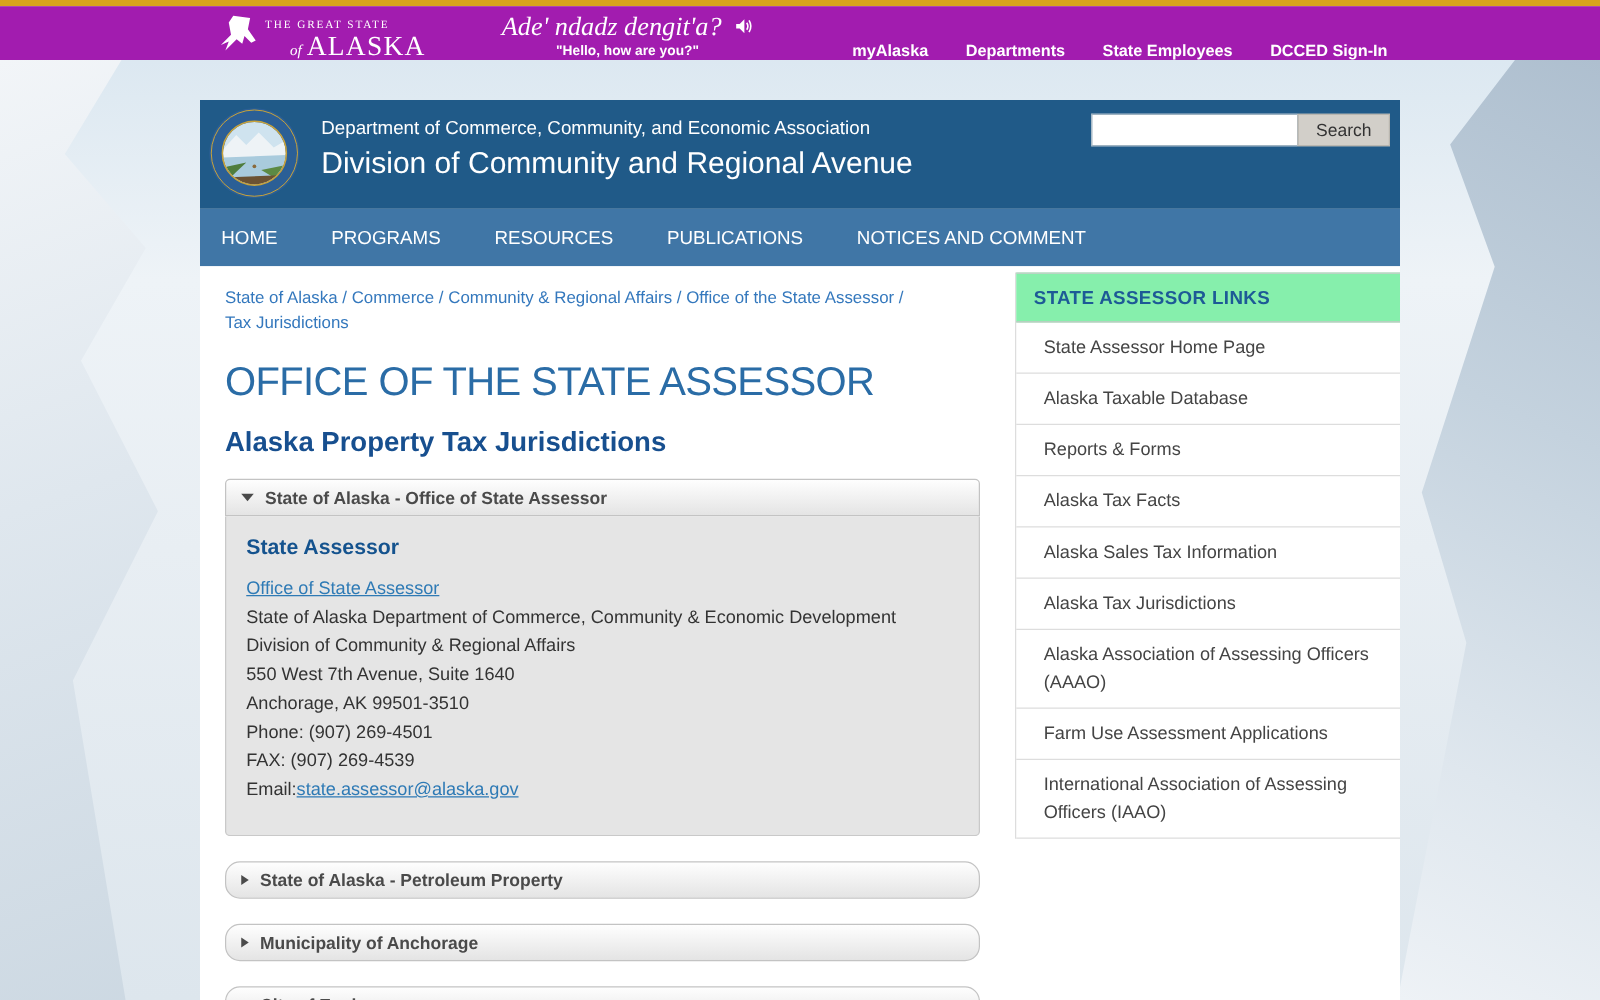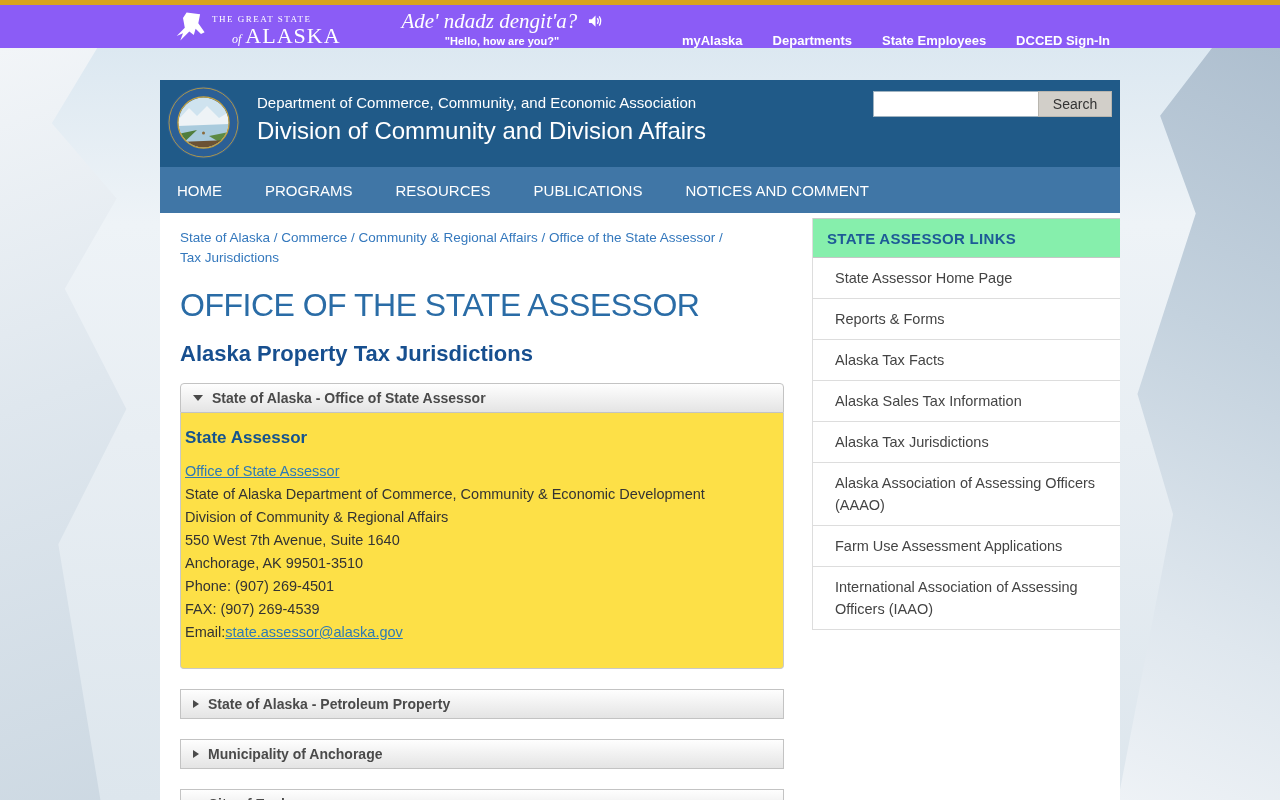--- a/index.html
+++ b/index.html
@@ -12,21 +12,21 @@
   .mtn { position:absolute; top:48px; height:752px; z-index:0; }
   .mtn-left { left:0; width:162px;
     background:linear-gradient(160deg,#f2f5f8 0%,#dfe7ee 45%,#ccd8e2 100%);
     clip-path:polygon(0 0,60% 0,32% 10%,72% 20%,40% 32%,78% 48%,36% 66%,62% 100%,0 100%); }
   .mtn-right { right:0; width:162px;
     background:linear-gradient(205deg,#aebfcf 0%,#c4d2de 38%,#dfe7ee 75%,#eef2f6 100%);
     clip-path:polygon(100% 0,100% 100%,0 100%,34% 62%,12% 46%,48% 22%,26% 9%,58% 0); }
 
   
   .goldbar { height:5px; background:#d8a31c; position:relative; z-index:5; }
-  .topbar { position:relative; height:43px; background:#8b5cf6; z-index:5; }
+  .topbar { position:relative; height:43px; background:#a21caf; z-index:5; }
   .soa-logo { position:absolute; left:174px; top:3px; display:flex; align-items:center; gap:2px; color:#fff; }
   .soa-logo svg { width:36px; height:36px; }
   .soa-text { font-family:"Liberation Serif", serif; line-height:1; }
   .soa-small { font-size:9px; letter-spacing:1.5px; }
   .soa-big { font-size:22px; letter-spacing:1px; }
   .soa-of { font-style:italic; font-size:12px;margin-left:20px; }
   .greeting { position:absolute; left:372px; top:4px; width:260px; text-align:center; color:#fff; }
   .greeting-native { font-family:"Liberation Serif", serif; font-style:italic; font-size:21px; white-space:nowrap; }
   .greeting-native svg { width:15px; height:14px; margin-left:5px; }
   .greeting-translation { font-size:11px; font-weight:bold; margin-top:1px; }
@@ -56,26 +56,26 @@
   .breadcrumb .sep { color:#3478bd; }
   .crumb:last-child .sep { display:none; }
 
   h1.page-title { margin-top:19px; font-size:32px; font-weight:400; letter-spacing:-0.5px; color:#2a6ca6; }
   h2.page-subtitle { margin-top:17px; font-size:22px; font-weight:700; color:#174f8f; }
 
   
   .acc-wrap { width:604px; margin-top:16px; }
   .accordion { margin-bottom:20px; }
   .acc-header { display:flex; align-items:center; gap:9px; height:30px; padding:0 12px;
-    background:linear-gradient(#fefefe,#e4e4e4); border:1px solid #c3c3c3; border-radius:0;
+    background:linear-gradient(#fefefe,#e4e4e4); border:1px solid #c3c3c3; border-radius:12px;
     font-size:14px; font-weight:bold; color:#4a4a4a; cursor:pointer; }
   .accordion.expanded .acc-header { border-radius:4px 4px 0 0; }
   .tri-down { width:0; height:0; border-left:5px solid transparent; border-right:5px solid transparent; border-top:6px solid #4a4a4a; }
   .tri-right { width:0; height:0; border-top:4.5px solid transparent; border-bottom:4.5px solid transparent; border-left:6px solid #4a4a4a; }
-  .acc-panel { border:1px solid #c9c9c9; border-top:none; border-radius:0 0 4px 4px; background:#fde047; padding:13px 4px 24px; }
+  .acc-panel { border:1px solid #c9c9c9; border-top:none; border-radius:0 0 4px 4px; background:#e5e5e5; padding:13px 16px 24px; }
   .acc-panel h3 { font-size:17px; font-weight:bold; color:#15538e; margin:2px 0 12px; }
   .info-line { font-size:14.5px; color:#333; line-height:23px; }
   .textlink { color:#2e7ab5; text-decoration:underline; cursor:pointer; }
 
   
   .sidebar { position:absolute; left:652px; top:5px; width:308px; border-left:1px solid #ddd; }
   .sidebar-title { background:#86efac; border-top:1px solid #ccc; border-bottom:1px solid #c6c6c6;
     padding:11px 14px 10px; font-size:15px; font-weight:bold; color:#1d5a96; letter-spacing:0.3px; }
   .sidebar ul { list-style:none; }
   .sidebar li { padding:9px 16px 9px 22px; border-bottom:1px solid #ddd; font-size:14.5px; color:#444; line-height:22px; cursor:pointer; }
@@ -139,21 +139,21 @@
           <path d="M11 48 L30 44 L11 62 Z" fill="#4f7d3c"></path>
           <path d="M62 46 L42 50 L62 62 Z" fill="#5c8a44"></path>
           <path d="M11 56 L62 54 L62 62 L11 62 Z" fill="#6b5233"></path>
           <circle cx="36.5" cy="47" r="1.5" fill="#8a6a3c"></circle>
         </g>
         <circle cx="36.5" cy="36.5" r="25.6" fill="none" stroke="#c9a33a" stroke-width="1.2"></circle>
       </svg>
     </span>
     <div class="site-titles">
       <div class="site-dept">Department of Commerce, Community, and Economic Association</div>
-      <a class="site-division" style="display:block;color:#fff;text-decoration:none;cursor:pointer;">Division of Community and Division Affairs</a>
+      <a class="site-division" style="display:block;color:#fff;text-decoration:none;cursor:pointer;">Division of Community and Regional Avenue</a>
     </div>
     <div class="search">
       <input type="text" value="" style="">
       <button>Search</button>
     </div>
   </div>
 
   <nav class="mainnav">
 
   <a class="mainnav-link">HOME</a>
@@ -227,20 +227,21 @@
           </div>
         </div>
 
     </div>
 
     <aside class="sidebar">
       <div class="sidebar-title">STATE ASSESSOR LINKS</div>
       <ul>
 
       <li class="sidebar-item">State Assessor Home Page</li>
+          <li class="sidebar-item">Alaska Taxable Database</li>
           <li class="sidebar-item">Reports &amp; Forms</li>
           <li class="sidebar-item">Alaska Tax Facts</li>
           <li class="sidebar-item">Alaska Sales Tax Information</li>
           <li class="sidebar-item">Alaska Tax Jurisdictions</li>
           <li class="sidebar-item">Alaska Association of Assessing Officers (AAAO)</li>
           <li class="sidebar-item">Farm Use Assessment Applications</li>
           <li class="sidebar-item">International Association of Assessing Officers (IAAO)</li>
         </ul>
     </aside>
 

